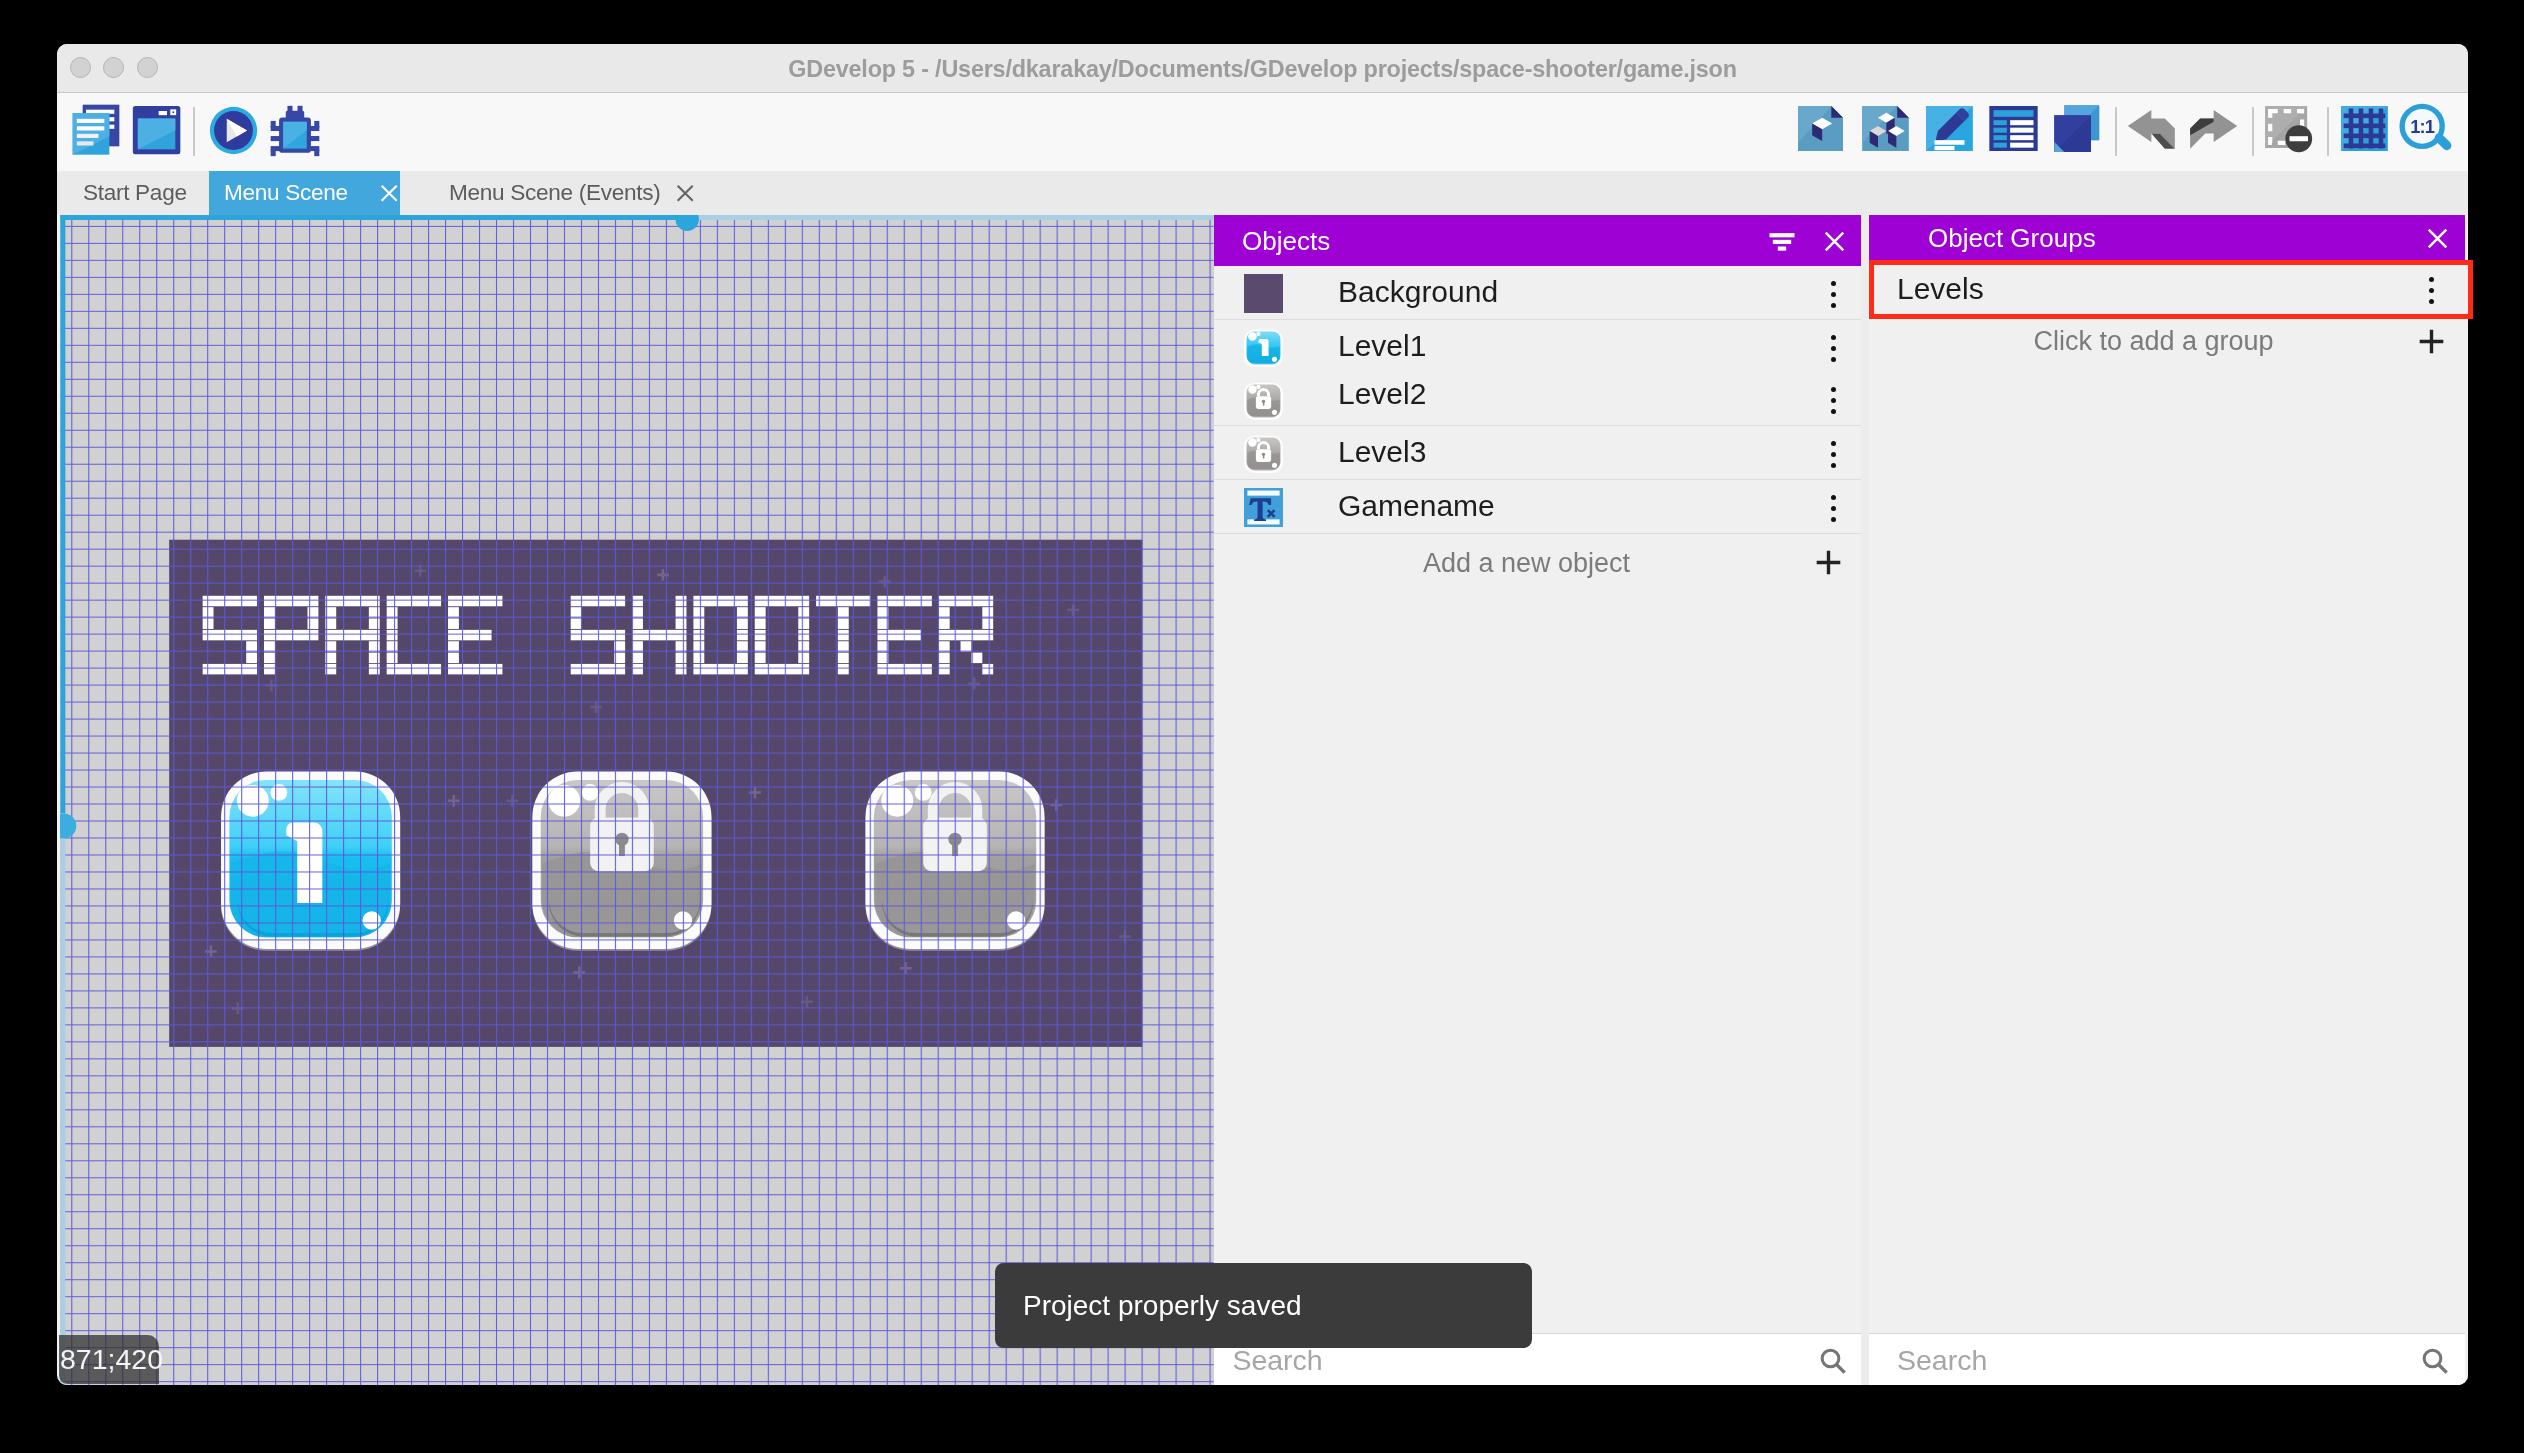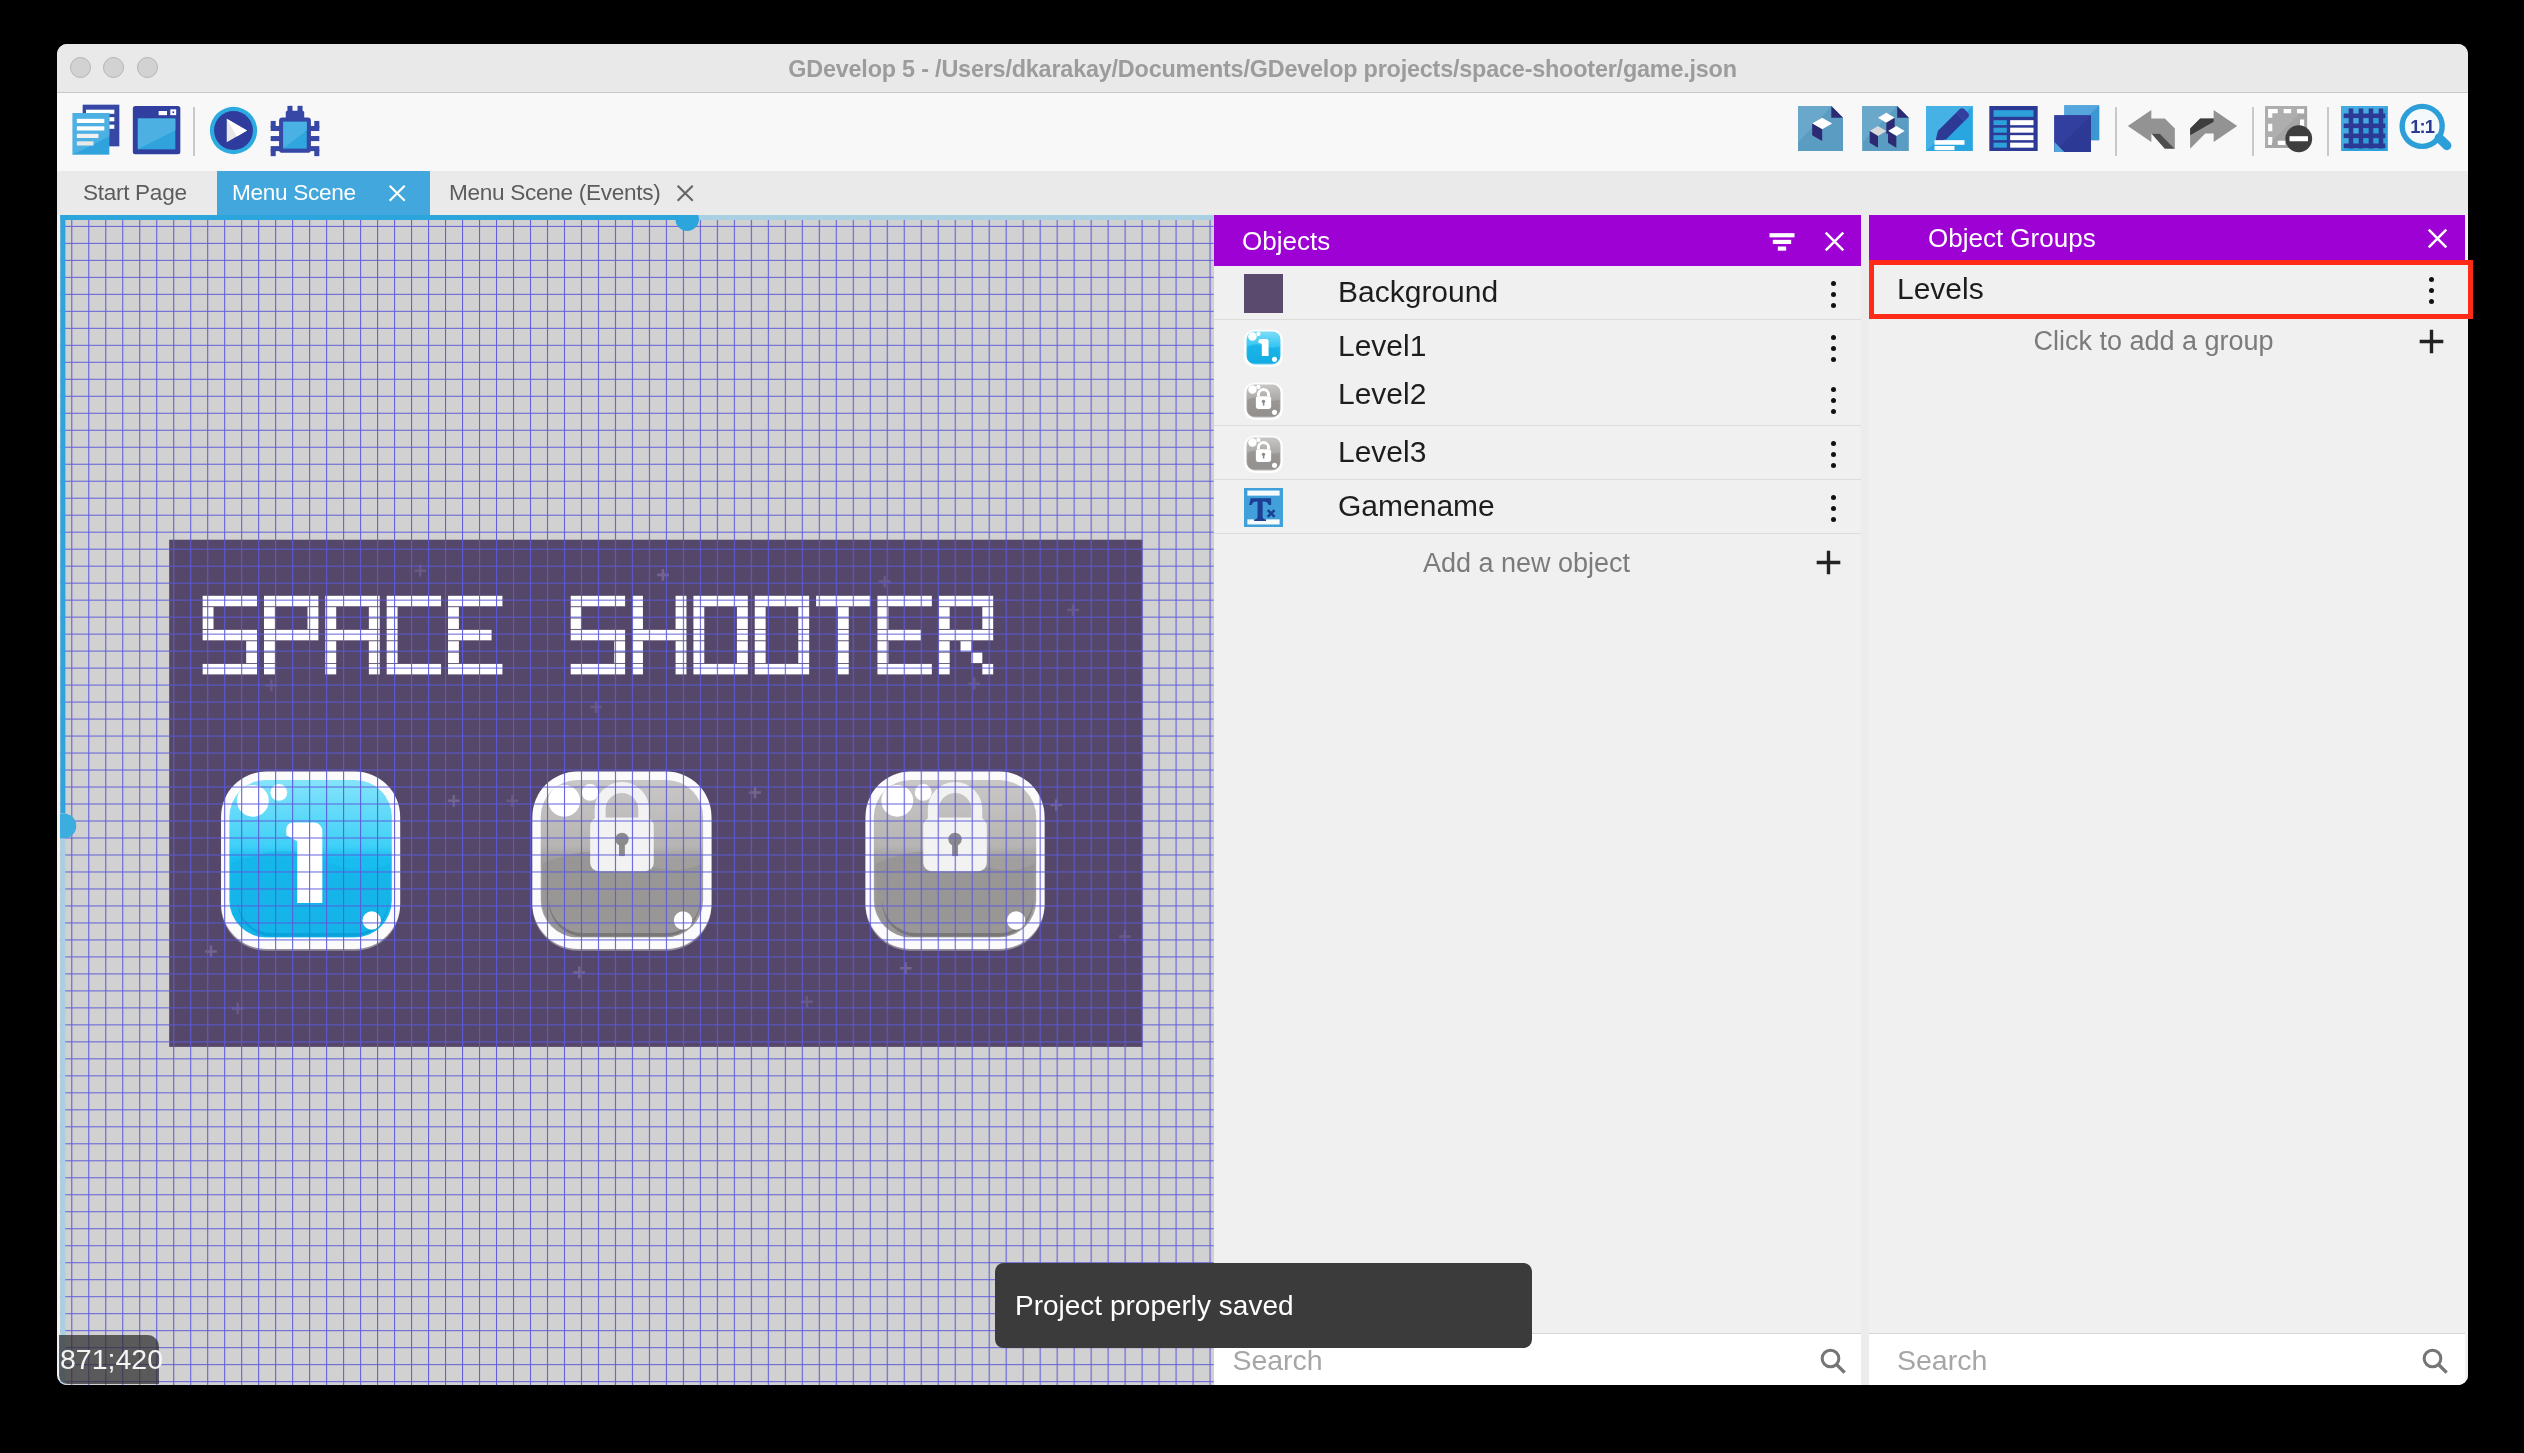--- a/index.html
+++ b/index.html
@@ -23,21 +23,21 @@
   #objpanel{position:absolute;left:1157px;top:171px;width:647px;height:1170px;background:#f0f0f0;}
   #gap{position:absolute;left:1804px;top:171px;width:7.5px;height:1170px;background:#ececec;}
   #grppanel{position:absolute;left:1812px;top:171px;width:596px;height:1170px;background:#f0f0f0;}
   #rstrip{position:absolute;left:2408px;top:171px;width:3.3px;height:1170px;background:#f0f0f0;}
   .phead{position:absolute;left:0;top:0;width:100%;background:#9e01d4;color:#fff;}
   .row{position:absolute;left:0;width:100%;border-bottom:0.8px solid #dcdcdc;background:#f0f0f0;}
   .rowlabel{position:absolute;font-size:30px;color:#1d1d1f;letter-spacing:0px;}
   .gray{color:#7b7b7b;}
   .dots{position:absolute;width:5px;height:5px;border-radius:50%;background:#111;}
   
-  #toast{position:absolute;left:995px;top:1263px;width:537px;height:85px;background:#3b3b3b;border-radius:8.4px;color:#fff;font-size:28px;line-height:85px;padding-left:20px;z-index:60;}
+  #toast{position:absolute;left:995px;top:1263px;width:537px;height:85px;background:#3b3b3b;border-radius:8.4px;color:#fff;font-size:28px;line-height:85px;padding-left:28px;z-index:60;}
   #redrect{position:absolute;left:1869px;top:260px;width:604px;height:59px;border:5px solid #ff2b17;z-index:70;}
   #chip{position:absolute;left:59px;top:1335px;width:100px;height:49px;background:rgba(45,45,45,0.72);border-radius:0 11.7px 0 8.4px;color:#f4f4f4;font-size:28.5px;line-height:49px;padding-left:1px;z-index:55;}
 </style>
 </head>
 <body>
 <div id="win">
   <div id="titlebar">
     <div class="tl" style="left:12.6px;"></div>
     <div class="tl" style="left:46px;"></div>
     <div class="tl" style="left:80px;"></div>
@@ -173,21 +173,21 @@
       </g>
     </svg>
     <svg class="abs" style="left:2341px;top:10px;" width="55" height="55" viewBox="0 0 66 66">
       <circle cx="29" cy="28" r="24" fill="#f4f9fc" stroke="#2d9fd8" stroke-width="6.5"></circle>
       <rect x="42" y="41" width="24" height="11" rx="5.5" transform="rotate(45 54 46.5)" fill="#2d9fd8"></rect>
       <text x="29" y="36.5" font-size="22" font-weight="bold" fill="#2c3a96" text-anchor="middle" font-family="Liberation Sans,sans-serif" letter-spacing="-1">1:1</text>
     </svg>
   </div>
   <div id="tabbar">
     <div class="tab" style="left:3.3px;width:149px;text-align:center;line-height:44px;">Start Page</div>
-    <div class="tab" style="left:152px;width:213px;background:#42a7dc;color:#fff;margin-left:8px;">
+    <div class="tab" style="left:152px;width:191px;background:#42a7dc;color:#fff;">
       <span style="position:absolute;left:15px;line-height:44px;">Menu Scene</span>
       <svg class="abs" style="left:171px;top:12.6px;" width="18.4" height="18.4" viewBox="0 0 22 22">
           <path d="M2 2 L20 20 M20 2 L2 20" stroke="#fff" stroke-width="2.6"></path>
         </svg>
     </div>
     <div class="tab" style="left:365px;width:306px;">
       <span style="position:absolute;left:27px;line-height:44px;">Menu Scene (Events)</span>
       <svg class="abs" style="left:254px;top:12.6px;" width="18.4" height="18.4" viewBox="0 0 22 22">
           <path d="M2 2 L20 20 M20 2 L2 20" stroke="#666" stroke-width="2.6"></path>
         </svg>

